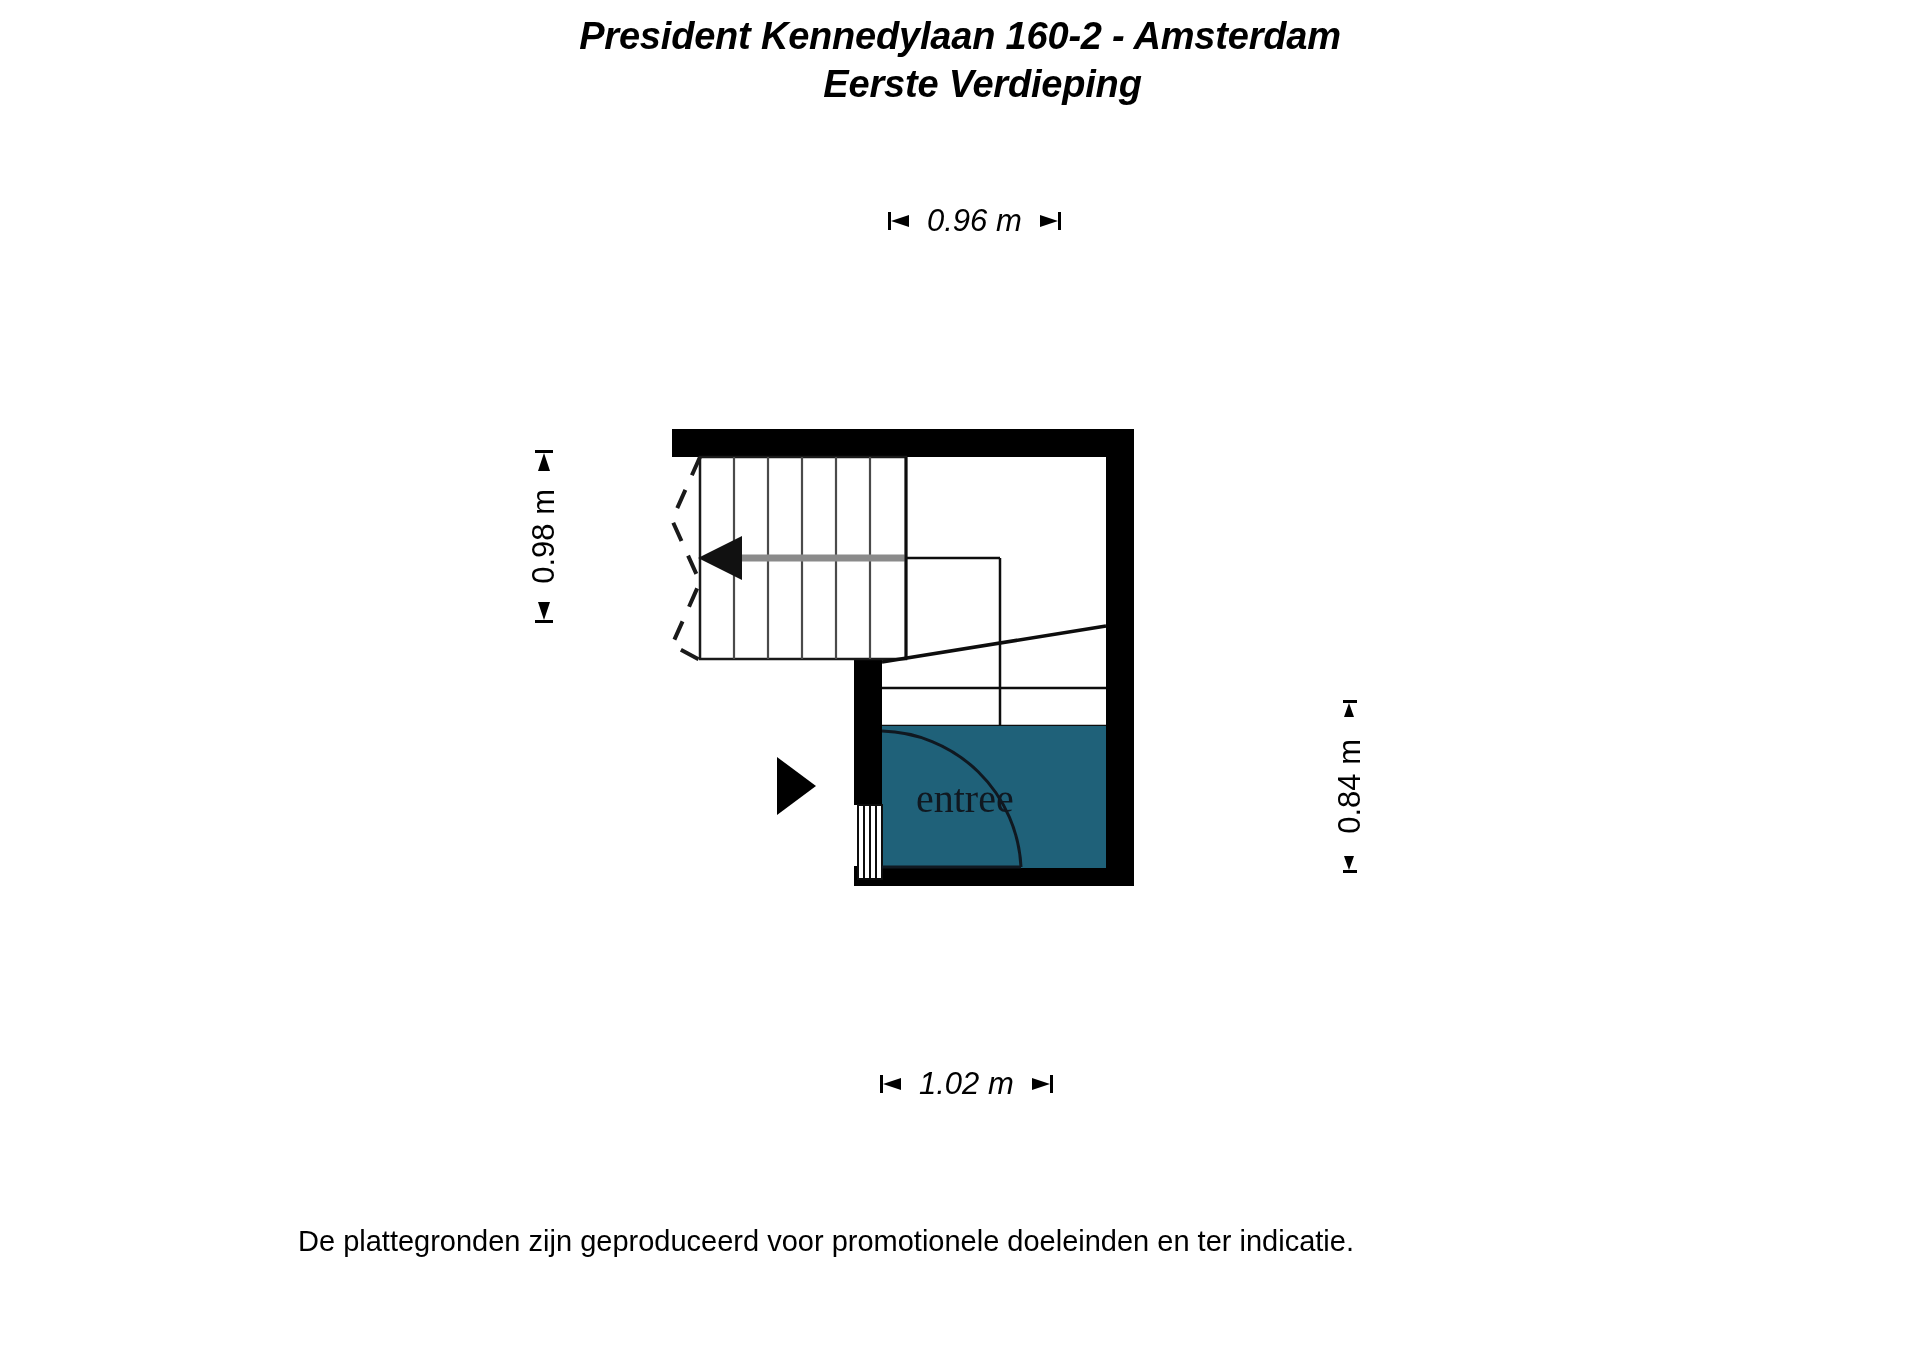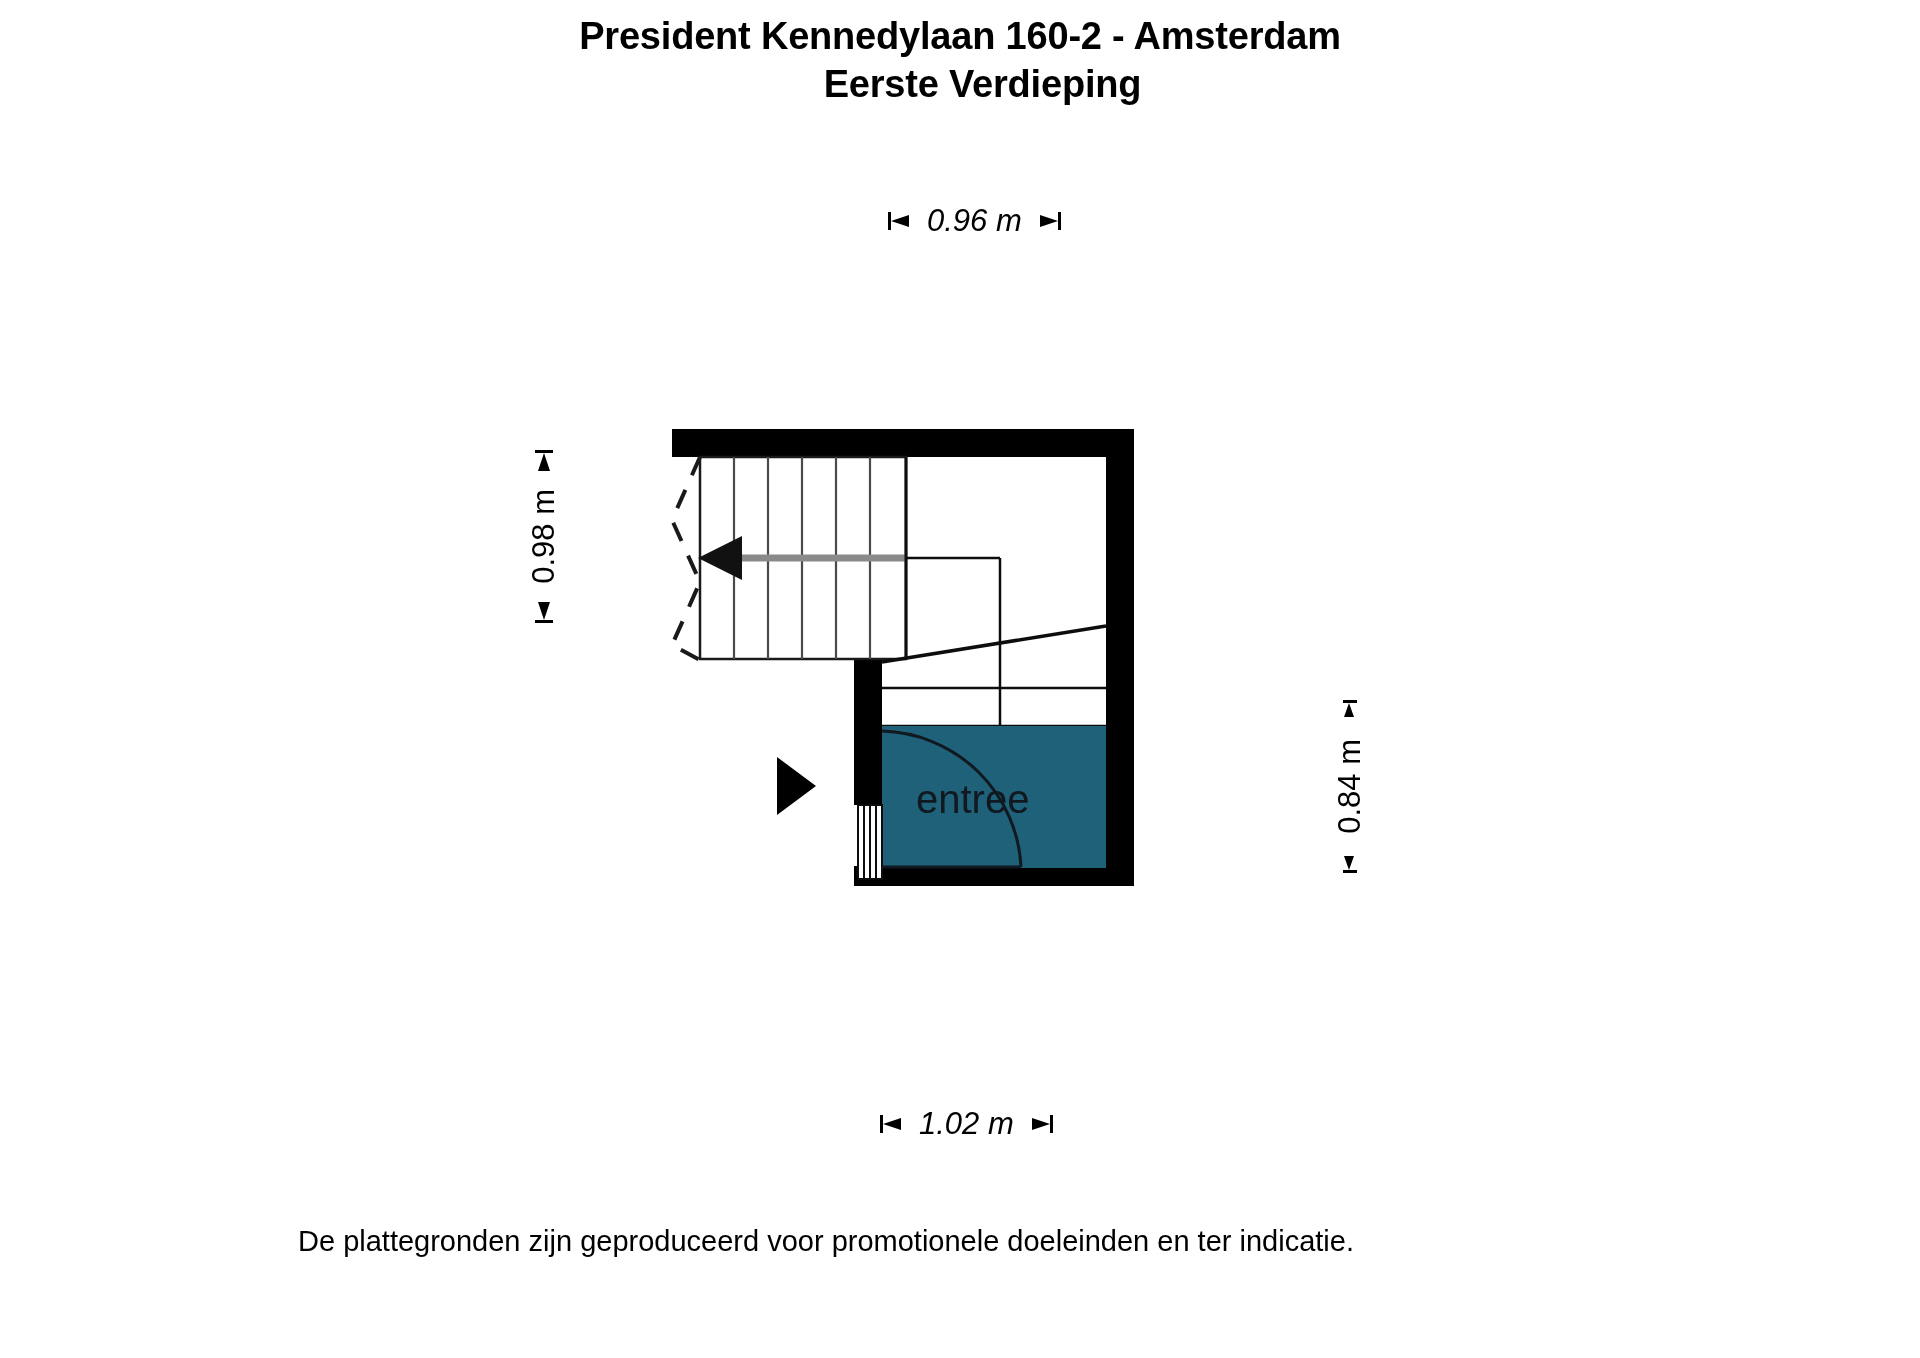--- a/index.html
+++ b/index.html
@@ -17,20 +17,21 @@
     color: #000000;
   }
 
   
   #title-block {
     position: absolute;
     top: 12px;
     left: 0;
     width: 1920px;
     text-align: center;
+    font-style: italic;
   }
   #title-line-1 {
     font-size: 38px;
     font-weight: bold;
     line-height: 48px;
     letter-spacing: -0.2px;
     white-space: nowrap;
   }
   #title-line-2 {
     font-size: 38px;
@@ -205,21 +206,21 @@
       <line x1="870" y1="805" x2="870" y2="879"></line>
       <line x1="876" y1="805" x2="876" y2="879"></line>
     </g>
 
     <path d="M 882 731 A 143 143 0 0 1 1021 867" fill="none" stroke="#101820" stroke-width="3"></path>
     <line x1="1021" y1="867" x2="882" y2="867" stroke="#101820" stroke-width="3"></line>
 
     <polygon points="777,757 816,786 777,815" fill="#000000"></polygon>
   </svg>
 
-  <div id="room-label-entree" style="left:916px; top:779px;">entree</div>
+  <div id="room-label-entree" style="left:916px; top:779px;font-family:Liberation Serif, serif;">entree</div>
 
   <div class="dim-label dim-h" style="left:888px; top:205px;">
     <span class="cap-h cap-left">
       <span class="bar"></span>
         <span class="tri"></span>
     </span>
     <span class="dim-text">0.96 m</span>
     <span class="cap-h cap-right">
       <span class="bar"></span>
         <span class="tri"></span>
@@ -243,21 +244,21 @@
       <span class="bar"></span>
         <span class="tri"></span>
     </span>
     <span class="dim-text">0.84 m</span>
     <span class="cap-v cap-v-thin cap-down">
       <span class="bar"></span>
         <span class="tri"></span>
     </span>
   </div>
 
-  <div class="dim-label dim-h" style="left:880px; top:1108px;">
+  <div class="dim-label dim-h" style="left:880px; top:1068px;">
     <span class="cap-h cap-left">
       <span class="bar"></span>
         <span class="tri"></span>
     </span>
     <span class="dim-text">1.02 m</span>
     <span class="cap-h cap-right">
       <span class="bar"></span>
         <span class="tri"></span>
     </span>
   </div>

